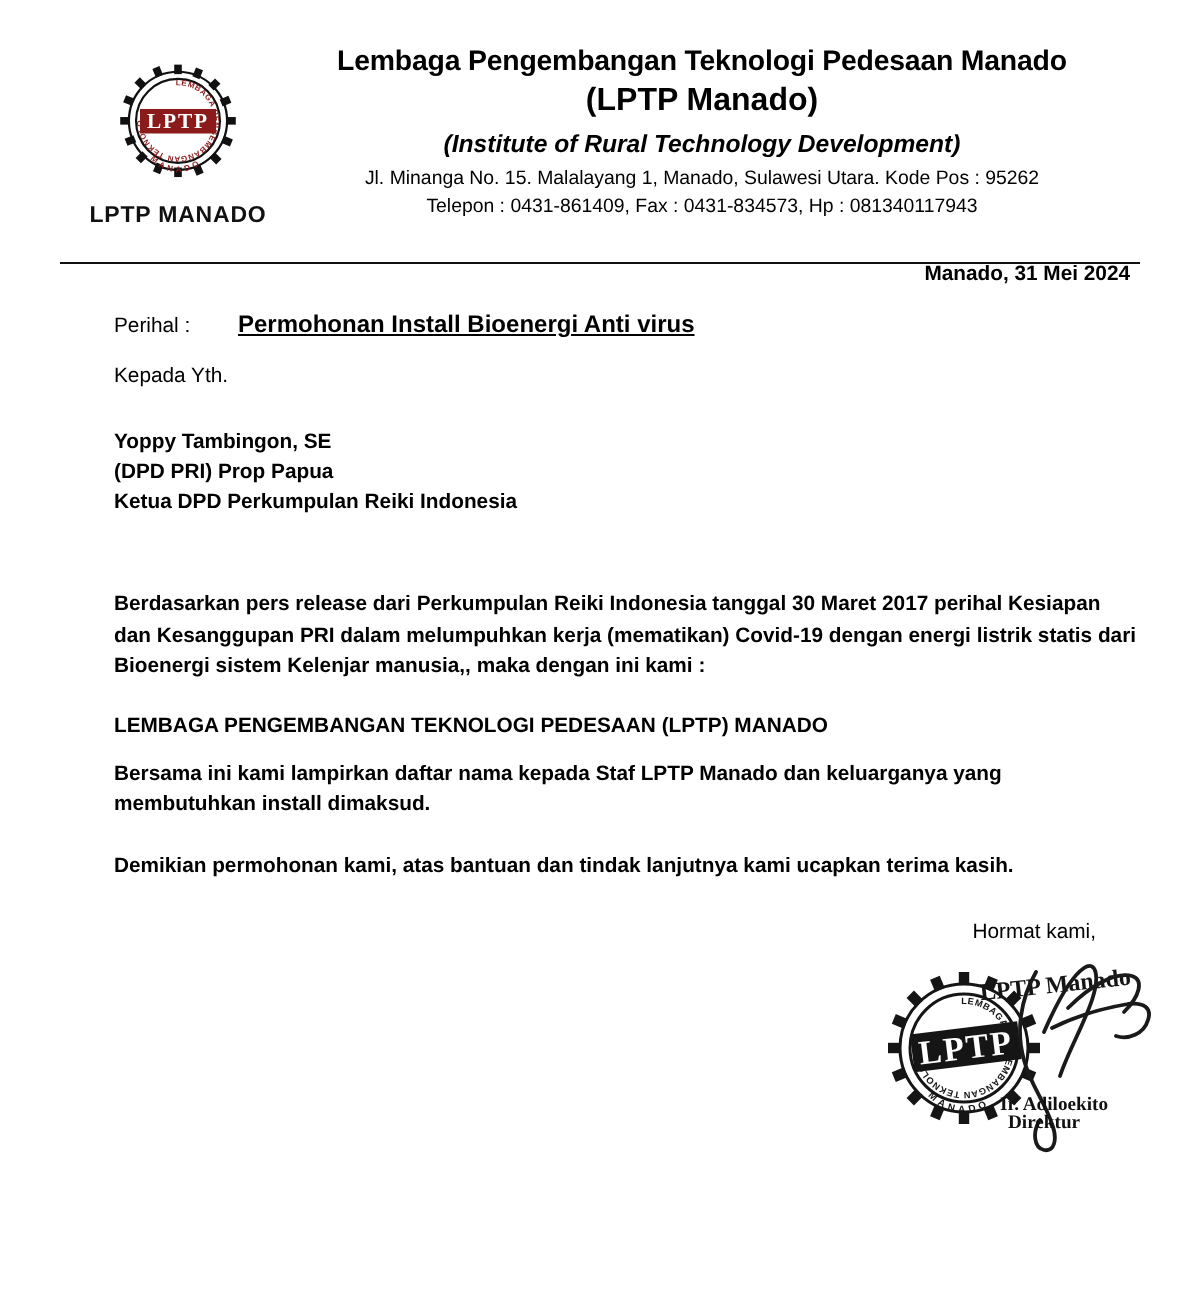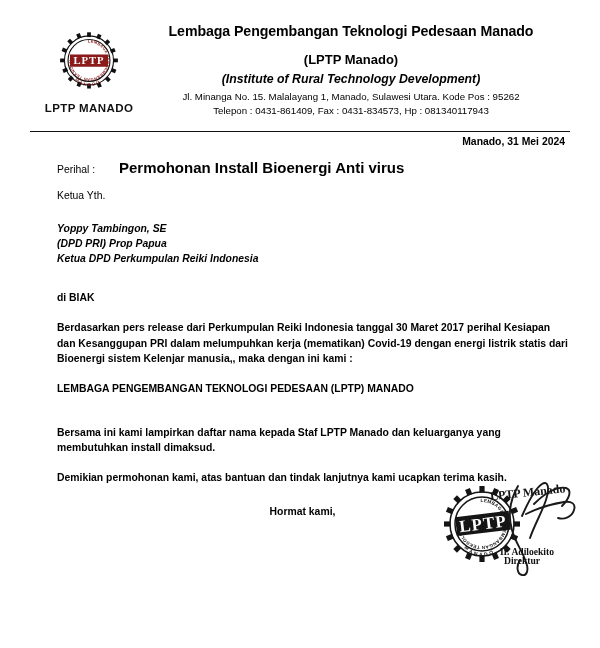--- a/index.html
+++ b/index.html
@@ -62,24 +62,24 @@
     padding-right: 16px;
   }
 
   .org-name {
     font-size: 14.2px;
     font-weight: bold;
     line-height: 1.28;
     letter-spacing: -0.1px;
   }
   .org-abbr {
-    font-size: 13px;
+    font-size: 16px;
     font-weight: bold;
     line-height: 1.28;
-    margin-top: 12px;
+    margin-top: 1px;
   }
   .org-en {
     font-size: 12.3px;
     font-weight: bold;
     font-style: italic;
     margin-top: 3px;
     line-height: 1.3;
   }
   .addr-line {
     font-size: 9.7px;
@@ -126,62 +126,62 @@
     align-items: baseline;
     margin-bottom: 14px;
   }
   .subject-label {
     font-size: 10.4px;
     font-weight: normal;
     width: 62px;
     flex: 0 0 62px;
   }
   .subject-value {
-    font-size: 15px;
-    font-weight: bold;
+    font-size: 12px;
+    font-weight: bold;
+    text-decoration: underline;
   }
 
   .addressee-intro {
     font-size: 10.4px;
     font-weight: normal;
     margin-bottom: 20px;
   }
 
   .addressee-block {
     font-size: 10.4px;
     font-weight: bold;
     line-height: 1.45;
-    margin-bottom: 26px;
-    font-style: italic;
+    margin-bottom: 36px;
   }
 
   .city-line {
     font-size: 10.4px;
     font-weight: bold;
     margin-bottom: 17px;
   }
 
   p.para {
     font-size: 10.4px;
     font-weight: bold;
     line-height: 1.48;
     margin: 0 0 15px 0;
     text-align: left;
   }
 
   p.para.org-emph {
-    margin-bottom: 28px;
+    margin-bottom: 8px;
   }
 
   .closing {
     margin-top: 20px;
-    text-align: center;
+    text-align: right;
     padding-right: 22px;
     font-size: 10.4px;
-    font-weight: bold;
+    font-weight: normal;
   }
 
   
   .sign-area {
     position: absolute;
     left: 430px;
     top: 474px;
     width: 170px;
     height: 110px;
   }
@@ -264,29 +264,28 @@
 
   <div class="body-area">
 
     <div class="date-line">Manado, 31 Mei 2024</div>
 
     <div class="subject-row">
       <div class="subject-label">Perihal :</div>
       <div class="subject-value">Permohonan Install Bioenergi Anti virus</div>
     </div>
 
-    <div class="addressee-intro">Ketua Yth.</div>
+    <div class="addressee-intro">Kepada Yth.</div>
 
     <div class="addressee-block">
       <div>Yoppy Tambingon, SE</div>
       <div>(DPD PRI) Prop Papua</div>
       <div>Ketua DPD Perkumpulan Reiki Indonesia</div>
     </div>
 
-    <div class="city-line">di BIAK</div>
 
     <p class="para">Berdasarkan pers release dari Perkumpulan Reiki Indonesia tanggal 30 Maret 2017 perihal Kesiapan dan Kesanggupan PRI dalam melumpuhkan kerja (mematikan) Covid-19 dengan energi listrik statis dari Bioenergi sistem Kelenjar manusia,, maka dengan ini kami :</p>
 
     <p class="para org-emph">LEMBAGA PENGEMBANGAN TEKNOLOGI PEDESAAN (LPTP) MANADO</p>
 
 
     <p class="para">Bersama ini kami lampirkan daftar nama kepada Staf LPTP Manado dan keluarganya yang membutuhkan install dimaksud.</p>
 
     <p class="para">Demikian permohonan kami, atas bantuan  dan tindak lanjutnya kami ucapkan terima kasih.</p>
 

